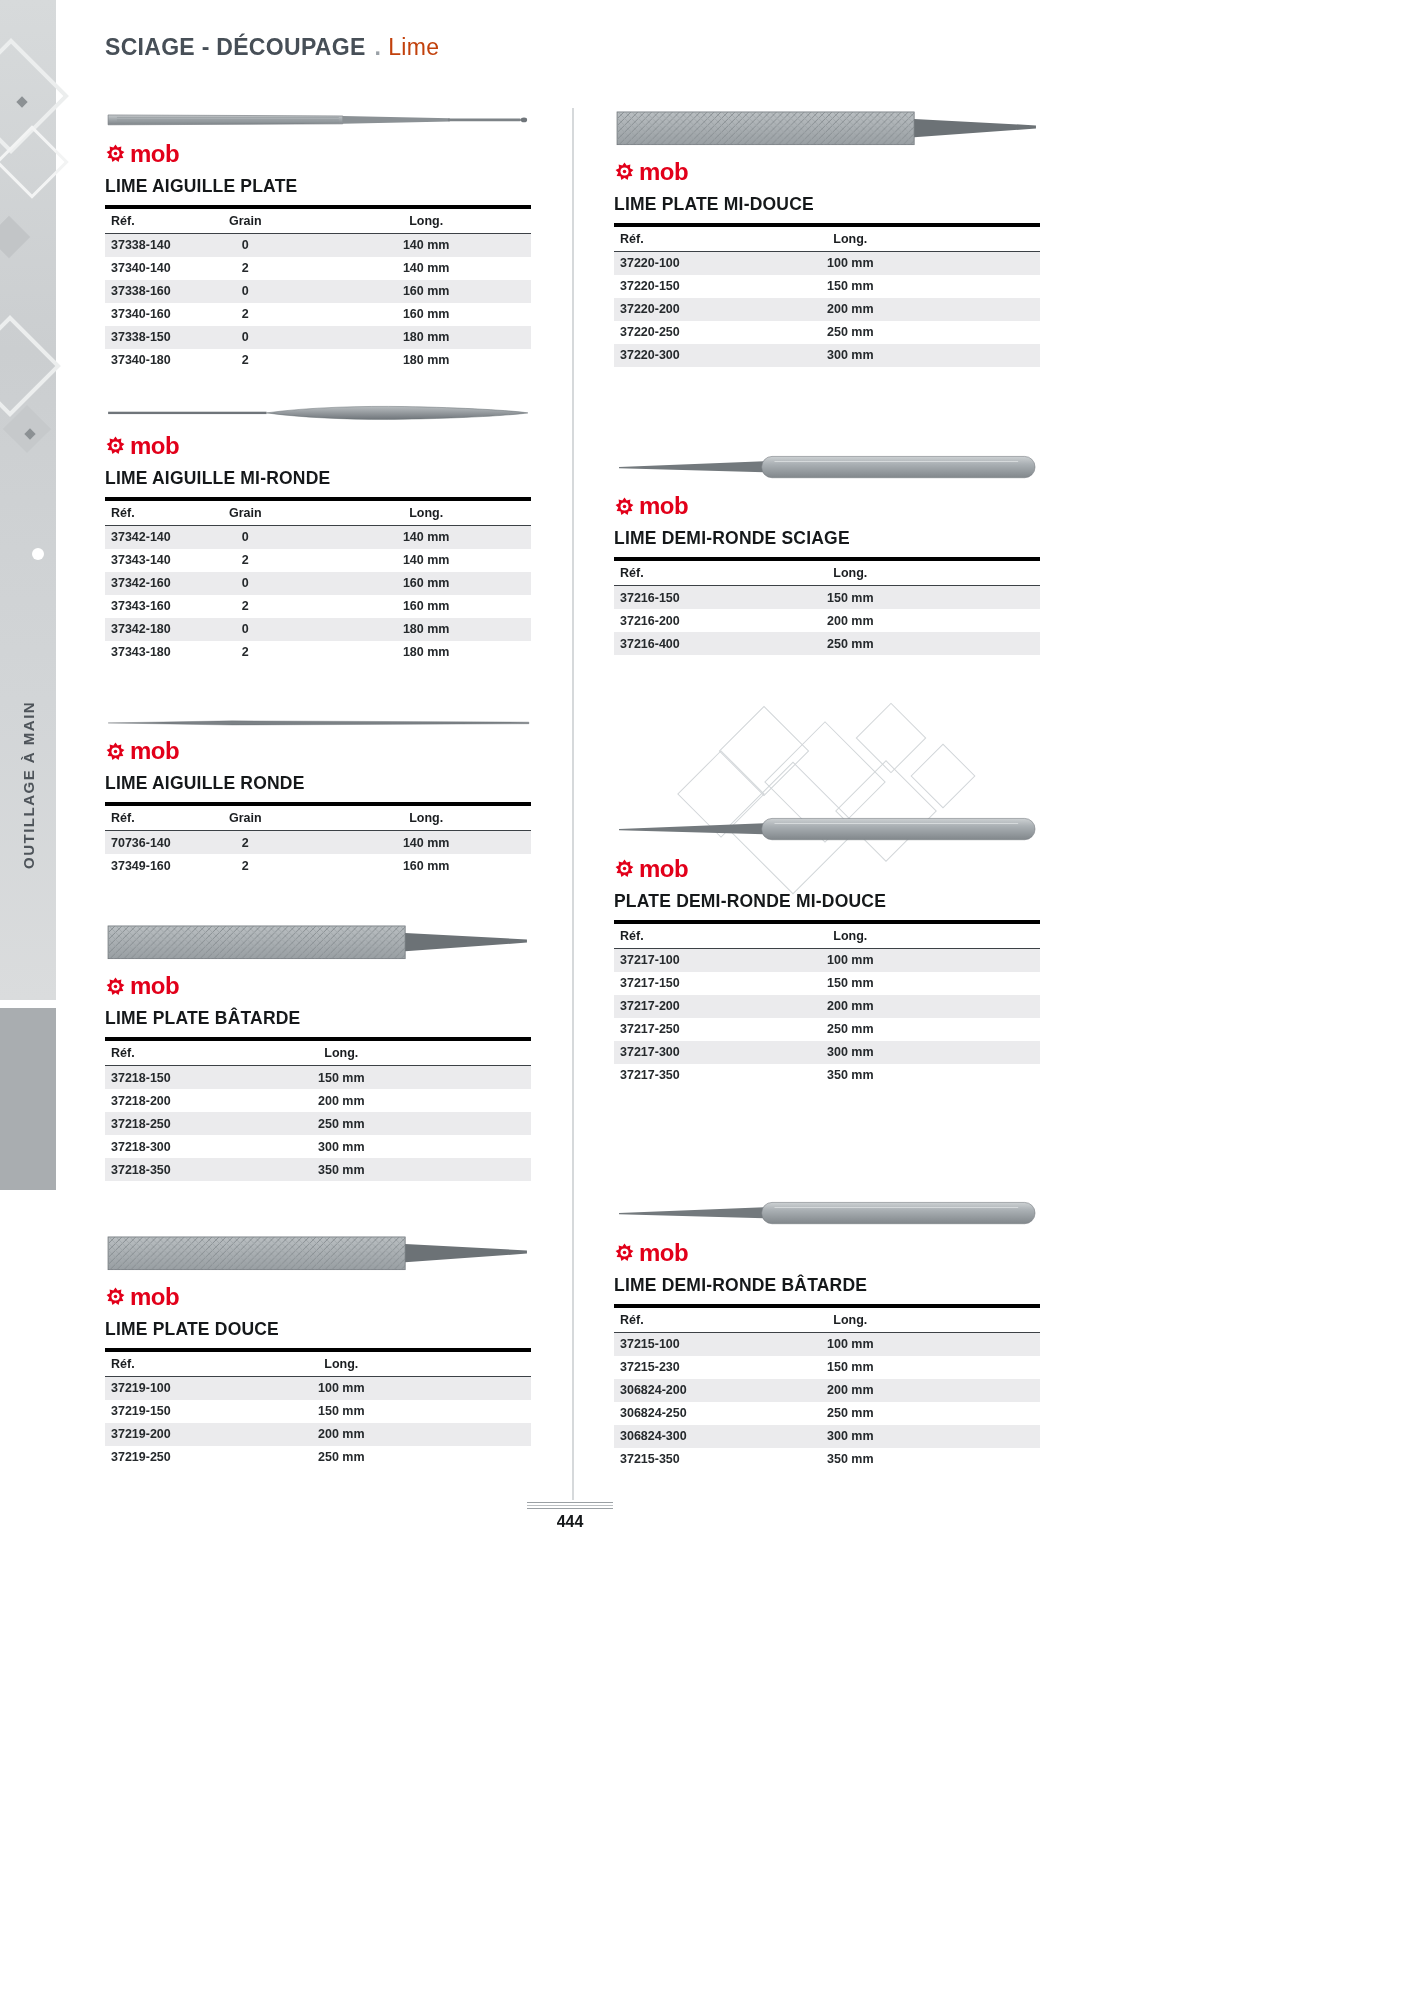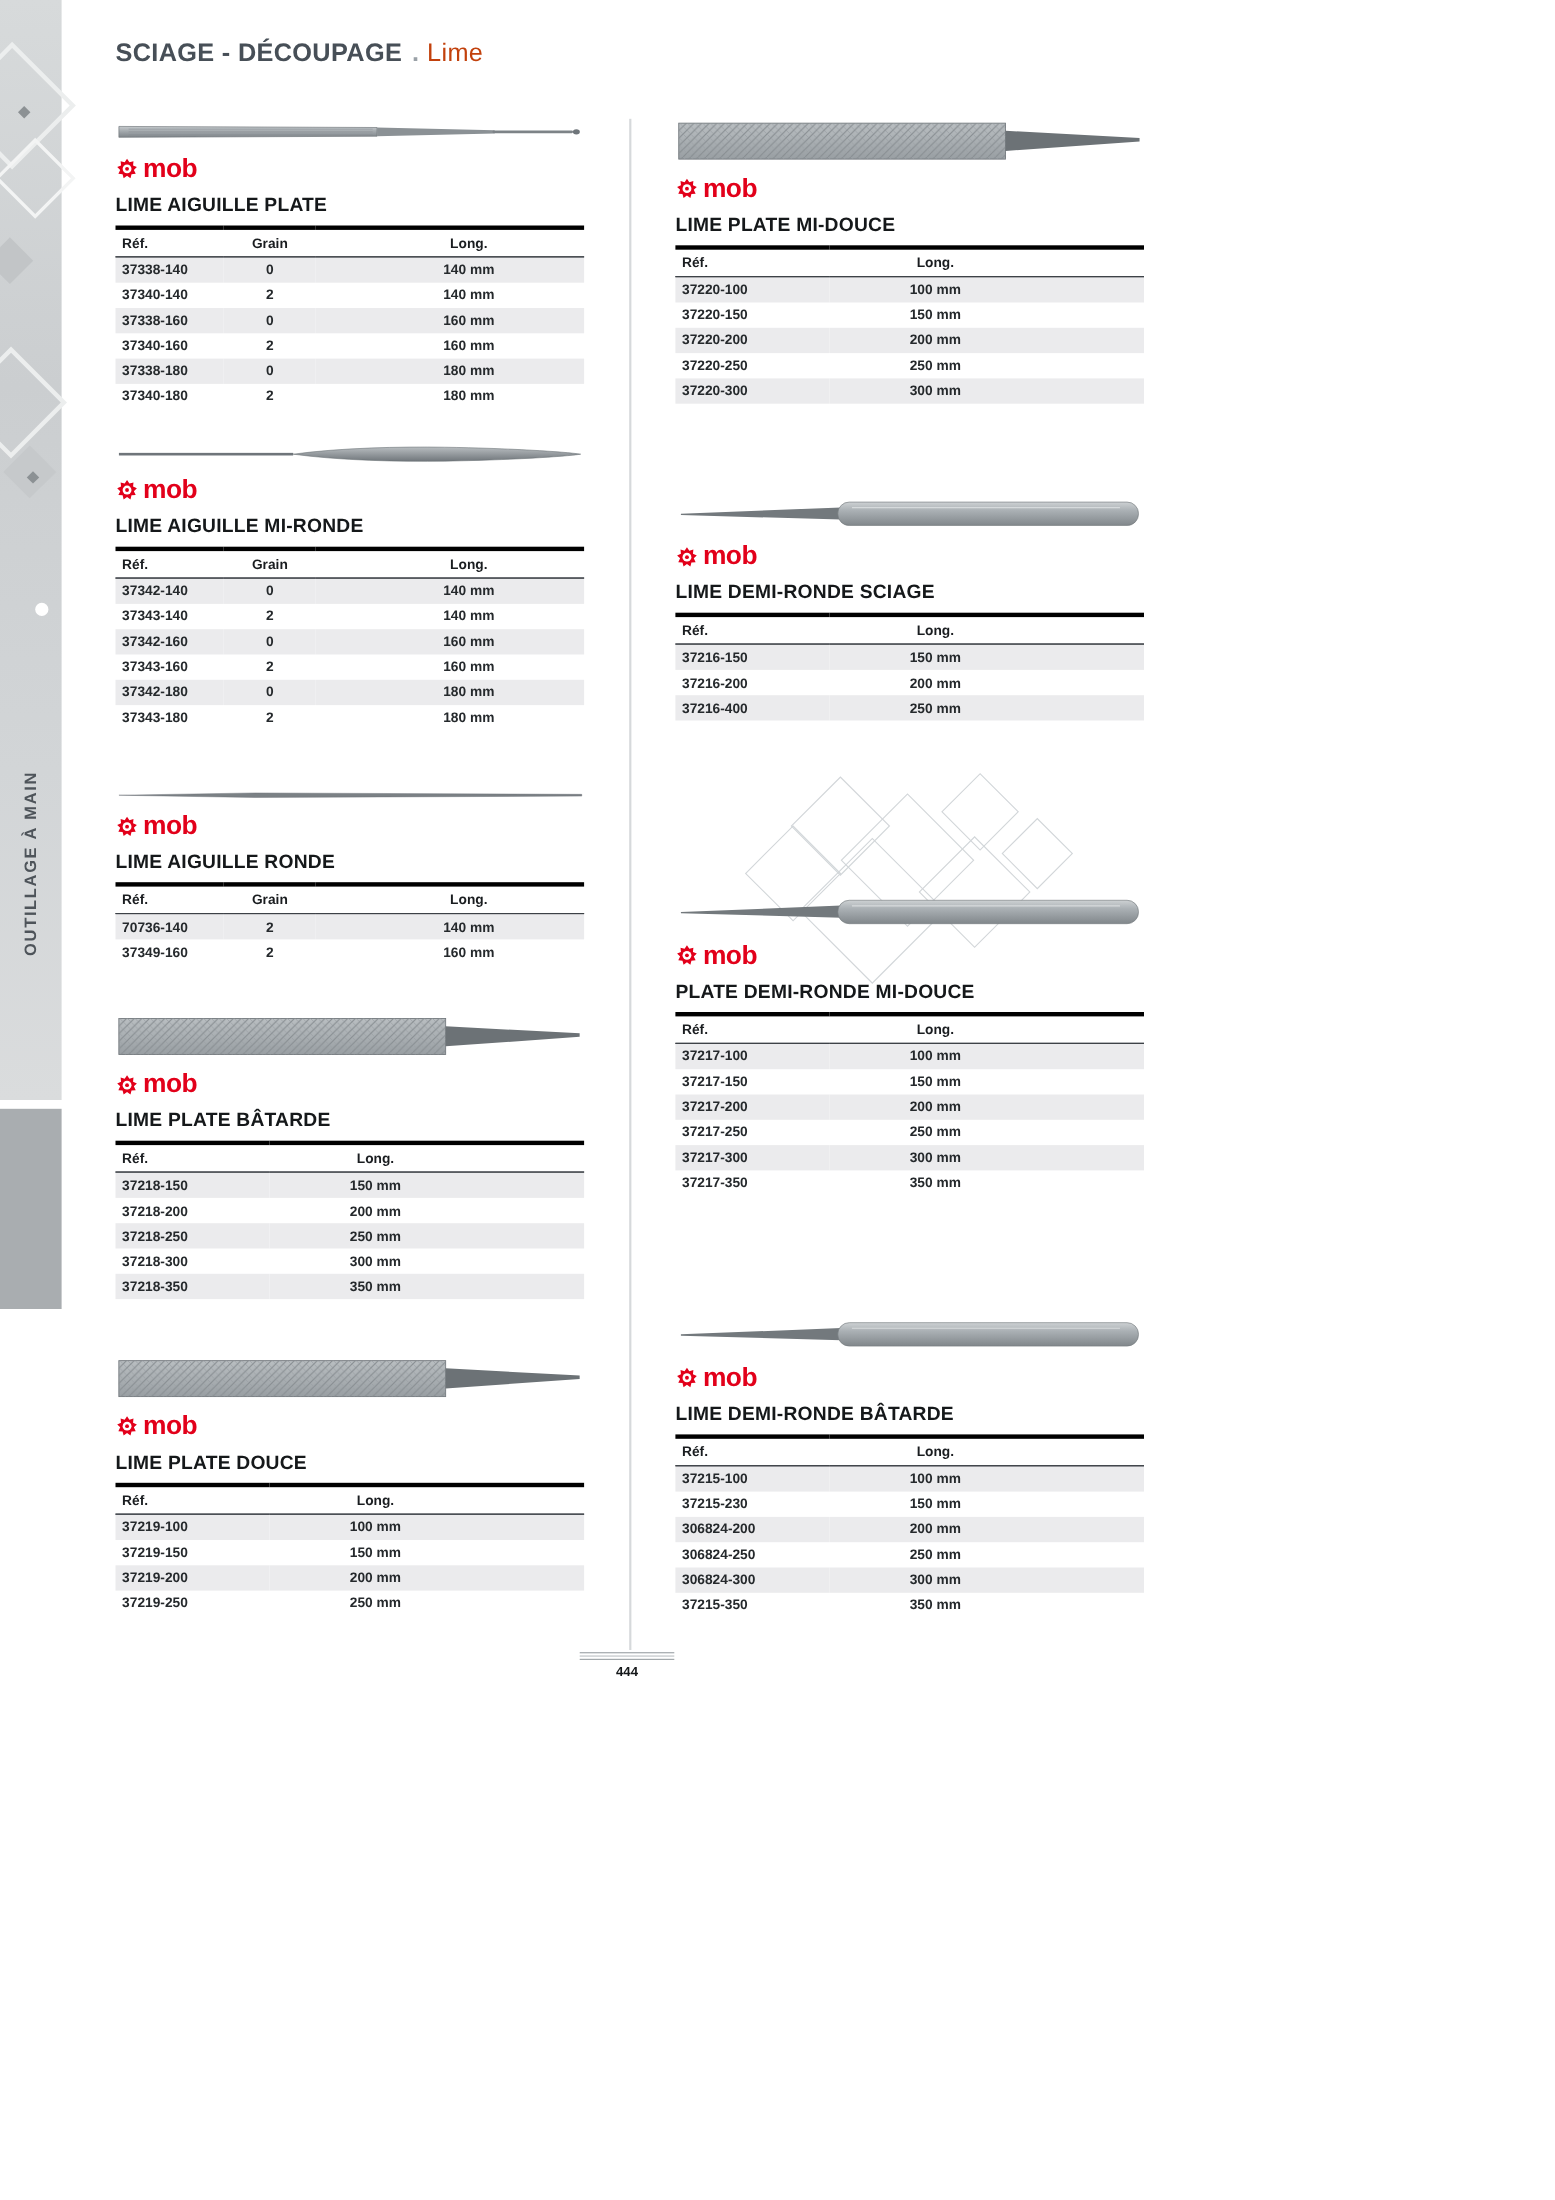--- a/index.html
+++ b/index.html
@@ -81,21 +81,21 @@
   .n3.c2{padding-left:8%;}
   
   th.c0.n2{width:32%;} th.c1.n2{width:68%;}
   .n2.c1{padding-right:22%;}
 
   
   .page-footer{position:absolute;left:495px;top:1502px;width:150px;text-align:center;}
   .footer-lines{width:86px;margin:0 auto 4px;}
   .footer-lines i{display:block;height:1px;background:#9aa0a4;margin-bottom:2px;}
   .footer-lines i:nth-child(2){background:#bcc0c3;}
-  .page-number{font-size:12px;font-weight:800;color:#15181a;}
+  .page-number{font-size:16px;font-weight:800;color:#15181a;}
 </style>
 </head>
 <body>
 
 <div class="page">
 
   <aside>
     <div class="side-strip"></div>
     <div class="sq sq1"></div>
     <div class="sq sq2"></div>
@@ -168,21 +168,21 @@
                 <td class="c0 n3">37338-160</td>
                 <td class="c1 n3">0</td>
                 <td class="c2 n3">160 mm</td>
               </tr>
               <tr>
                 <td class="c0 n3">37340-160</td>
                 <td class="c1 n3">2</td>
                 <td class="c2 n3">160 mm</td>
               </tr>
               <tr>
-                <td class="c0 n3">37338-180</td>
+                <td class="c0 n3">37338-150</td>
                 <td class="c1 n3">0</td>
                 <td class="c2 n3">180 mm</td>
               </tr>
               <tr>
                 <td class="c0 n3">37340-180</td>
                 <td class="c1 n3">2</td>
                 <td class="c2 n3">180 mm</td>
               </tr>
             </tbody>
     </table>

